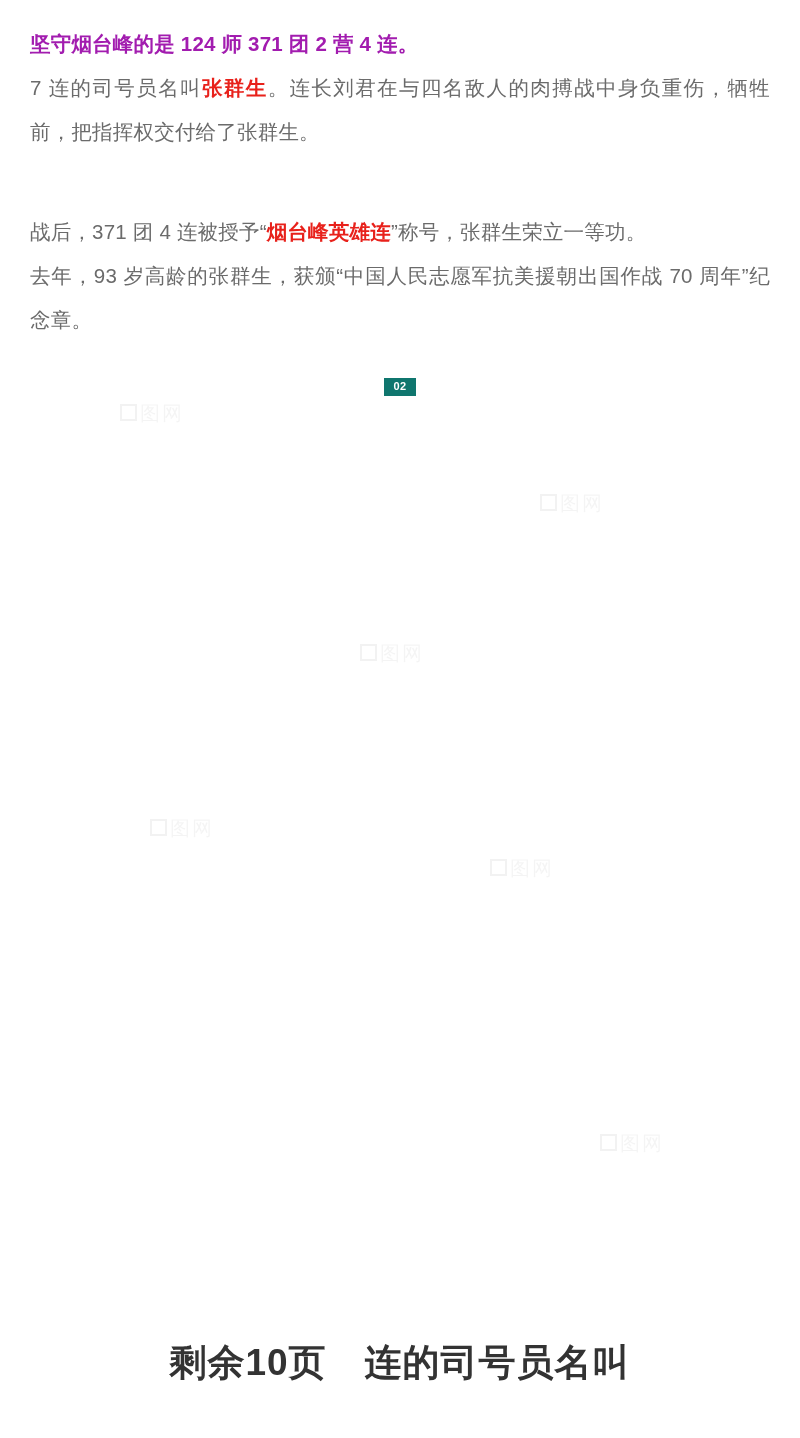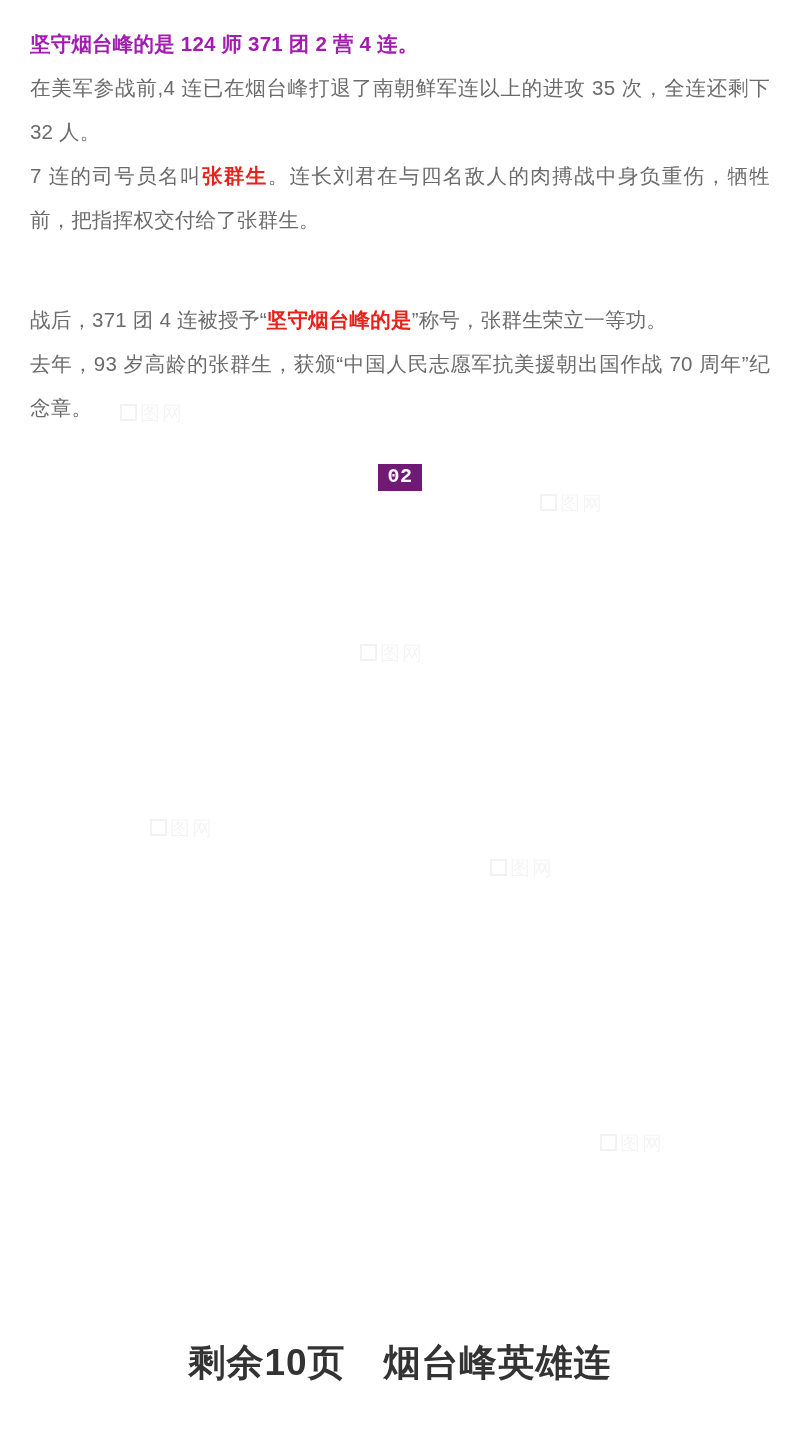--- a/index.html
+++ b/index.html
@@ -40,28 +40,27 @@
   }
   .gap {
     height: 28px;
   }
   .page-badge-wrap {
     margin-top: 34px;
     text-align: center;
   }
   .page-badge {
     display: inline-block;
-    background: #701a75;
+    background: #0f766e;
     color: #ffffff;
-    font-size: 20px;
+    font-size: 11px;
     font-weight: bold;
     padding: 3px 9px 4px 9px;
     line-height: 1;
     letter-spacing: 0.5px;
-    font-family: Liberation Mono, monospace;
   }
   .footer {
     position: absolute;
     left: 0;
     right: 0;
     bottom: 0;
     height: 150px;
     display: flex;
     align-items: center;
     justify-content: center;
@@ -108,28 +107,27 @@
 
   <div class="wm wm5"><span class="wm-box"></span>图网</div>
   <div class="wm wm1"><span class="wm-box"></span>图网</div>
   <div class="wm wm2"><span class="wm-box"></span>图网</div>
   <div class="wm wm3"><span class="wm-box"></span>图网</div>
   <div class="wm wm4"><span class="wm-box"></span>图网</div>
   <div class="wm wm6"><span class="wm-box"></span>图网</div>
 
   <div id="body-text">
       <p class="para red-bold"><span>坚守烟台峰的是 124 师 371 团 2 营 4 连。</span></p>
-      <p class="para"><span>在美军参战前,4 连已在烟台峰打退了南朝鲜军连以上的进攻 35 次，全连还剩下 32 人。</span></p>
       <p class="para"><span>7 连的司号员名叫</span><span class="hl">张群生</span><span>。连长刘君在与四名敌人的肉搏战中身负重伤，牺牲前，把指挥权交付给了张群生。</span></p>
       <div class="gap"></div>
       <div class="gap"></div>
-      <p class="para"><span>战后，371 团 4 连被授予“</span><span class="hl">坚守烟台峰的是</span><span>”称号，张群生荣立一等功。</span></p>
+      <p class="para"><span>战后，371 团 4 连被授予“</span><span class="hl">烟台峰英雄连</span><span>”称号，张群生荣立一等功。</span></p>
       <p class="para"><span>去年，93 岁高龄的张群生，获颁“中国人民志愿军抗美援朝出国作战 70 周年”纪念章。</span></p>
     </div>
 
   <div class="page-badge-wrap">
     <span class="page-badge">02</span>
   </div>
 </div>
 
 <div class="footer">
-  <div class="footer-text">剩余10页　烟台峰英雄连</div>
+  <div class="footer-text">剩余10页　连的司号员名叫</div>
 </div>
 
 </body></html>

